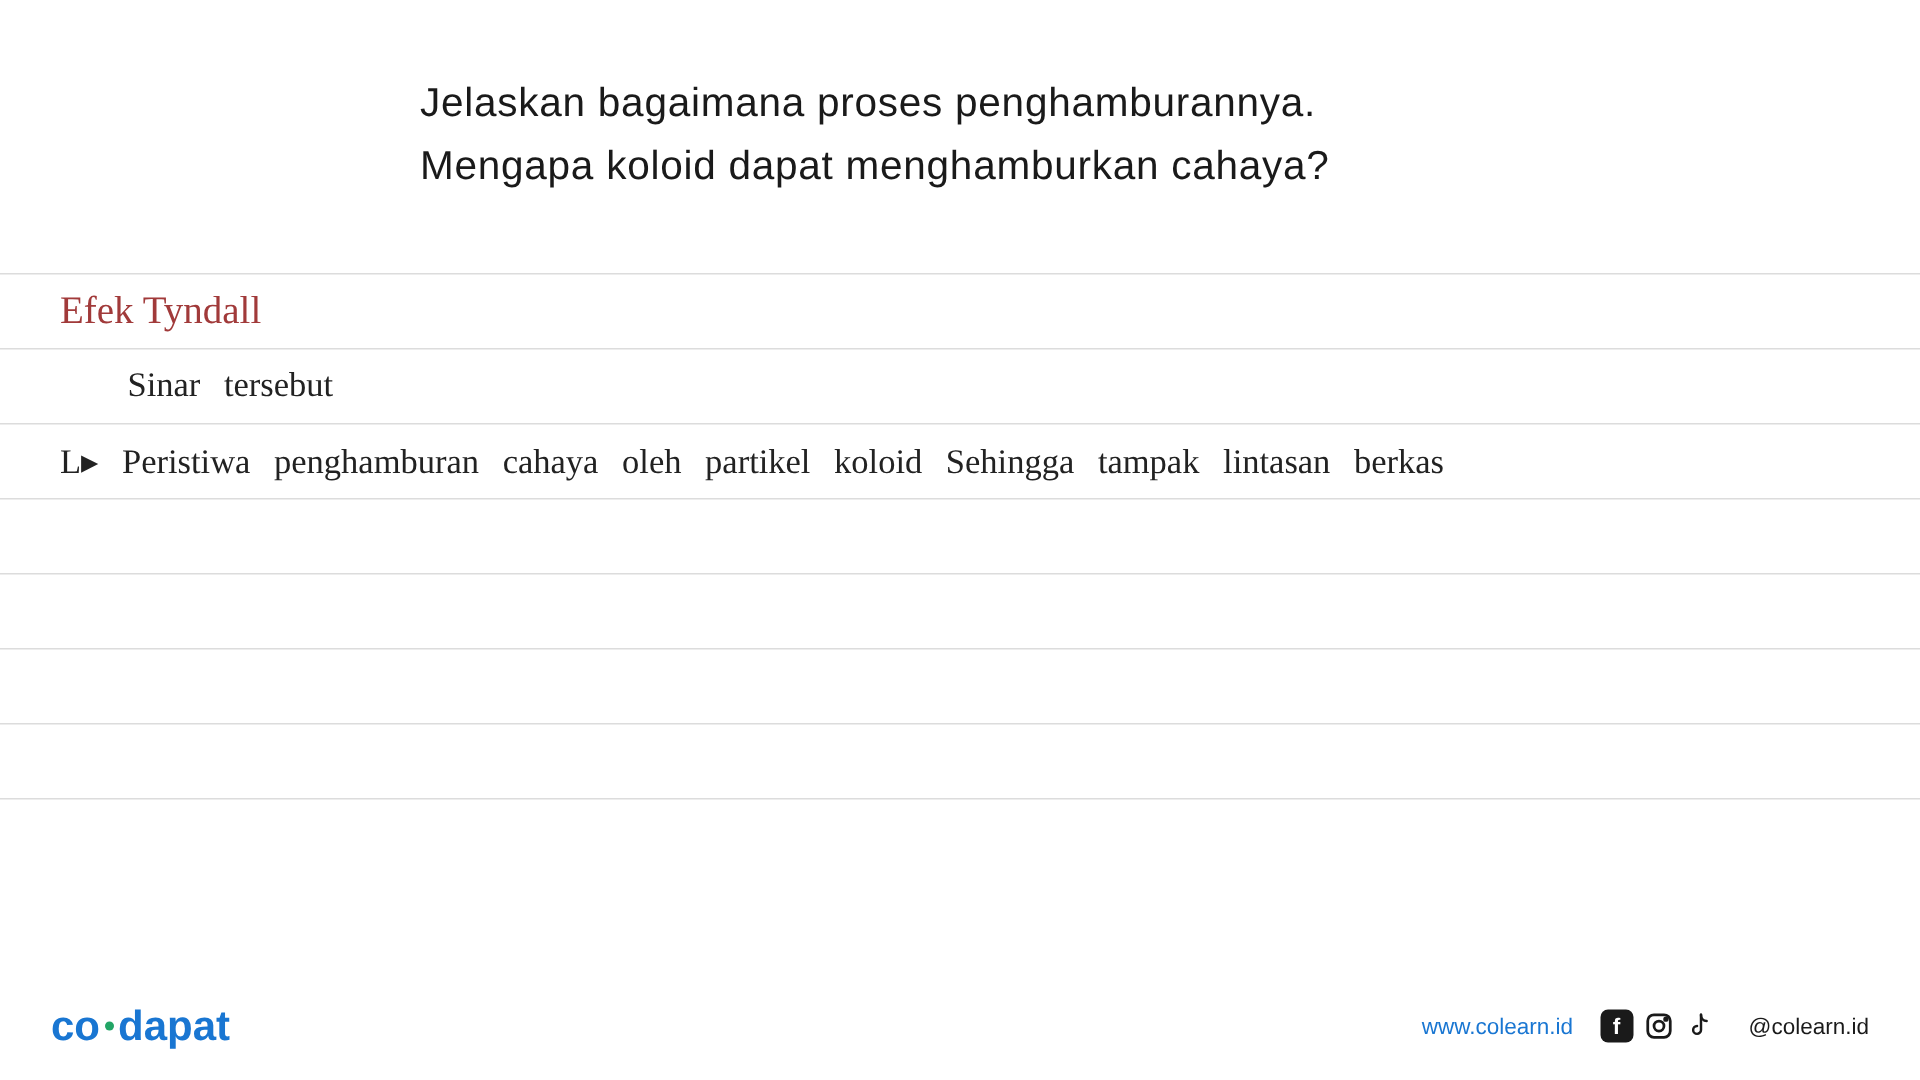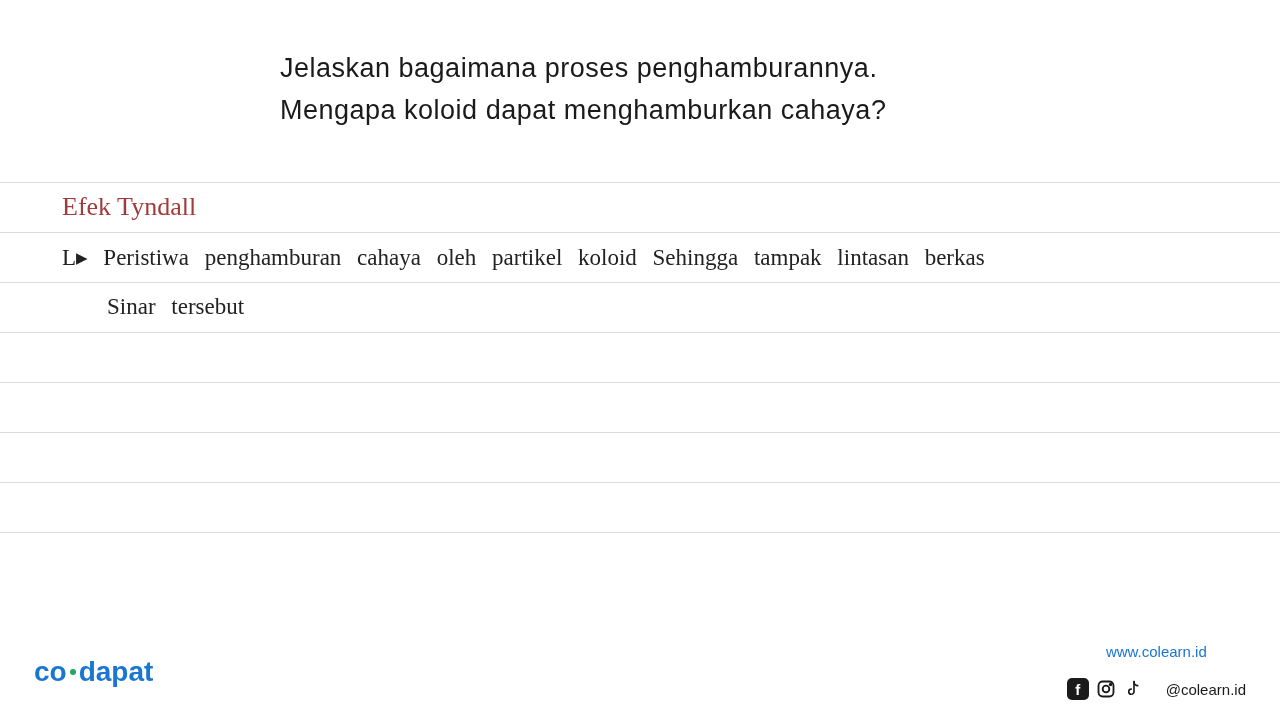--- a/index.html
+++ b/index.html
@@ -33,21 +33,21 @@
       border: none;
       border-top: 1px solid #dcdcdc;
       margin: 0;
     }
     .paper-row {
       height: 50px;
       border-bottom: 1px solid #dcdcdc;
       position: relative;
       display: flex;
       align-items: center;
-      padding-left: 62px;
+      padding-left: 40px;
     }
     .hand-title {
       font-family: 'Comic Sans MS', 'Segoe Script', cursive;
       font-size: 26px;
       color: #a13a3a;
       font-weight: 500;
     }
     .hand-black {
       font-family: 'Comic Sans MS', 'Segoe Script', cursive;
       font-size: 23px;
@@ -96,21 +96,20 @@
       margin: 0 3px;
       vertical-align: middle;
     }
     .logo-learn {
       color: #1976d2;
     }
     .footer-right {
       display: flex;
       align-items: center;
       gap: 18px;
-      flex-direction: column;
     }
     .website {
       font-size: 15px;
       color: #1976d2;
       font-weight: 500;
     }
     .socials {
       display: flex;
       align-items: center;
       gap: 6px;
@@ -143,24 +142,24 @@
   <div class="question-line">Jelaskan bagaimana proses penghamburannya.</div>
   <div class="question-line">Mengapa koloid dapat menghamburkan cahaya?</div>
 </div>
 
 <div class="lined-paper">
   <hr class="hr-line">
   <div class="paper-row">
     <span class="hand-title">Efek Tyndall</span>
   </div>
   <div class="paper-row">
-    <span class="hand-black">L▸ Peristiwa penghamburan cahaya oleh partikel koloid Sehingga tampak lintasan berkas</span>
+    <span class="hand-black hand-black-indent">Sinar tersebut</span>
   </div>
   <div class="paper-row">
-    <span class="hand-black hand-black-indent">Sinar tersebut</span>
+    <span class="hand-black">L▸ Peristiwa penghamburan cahaya oleh partikel koloid Sehingga tampak lintasan berkas</span>
   </div>
   <div class="paper-row"></div>
   <div class="paper-row"></div>
   <div class="paper-row"></div>
   <div class="paper-row"></div>
 </div>
 
 <div class="footer">
   <div class="logo">
     <span class="logo-co">co</span>

